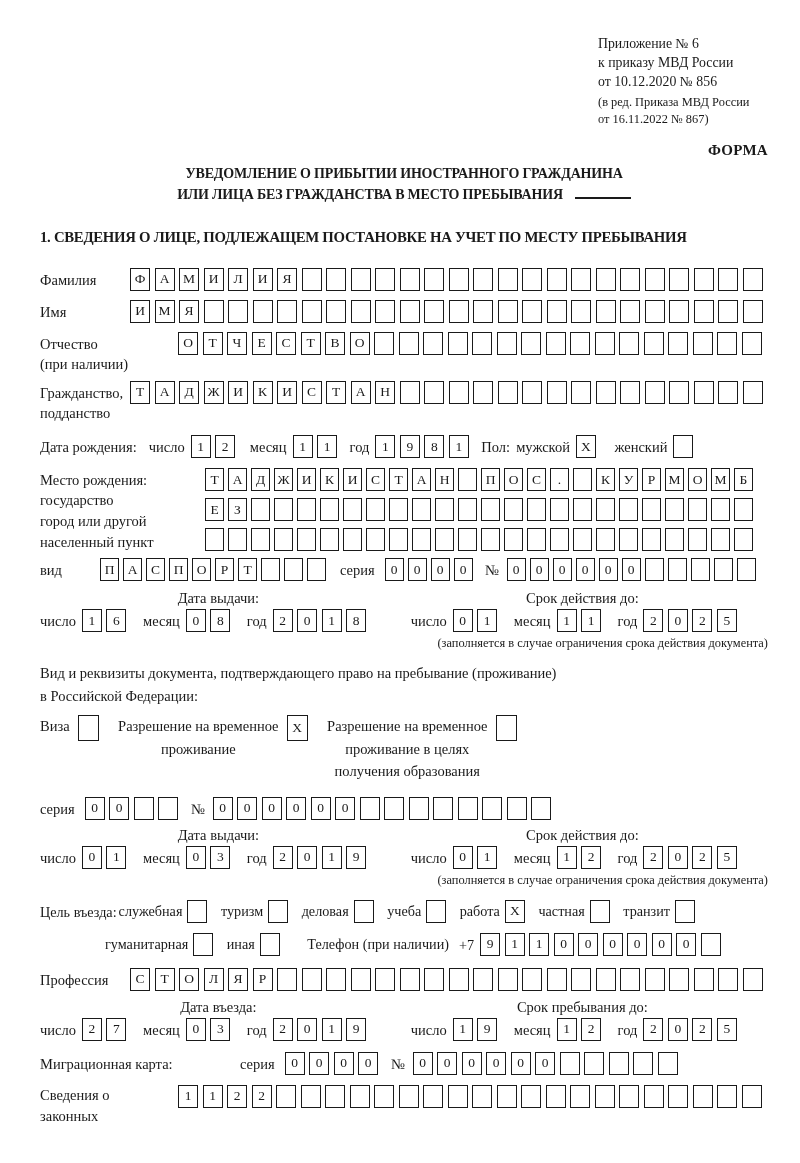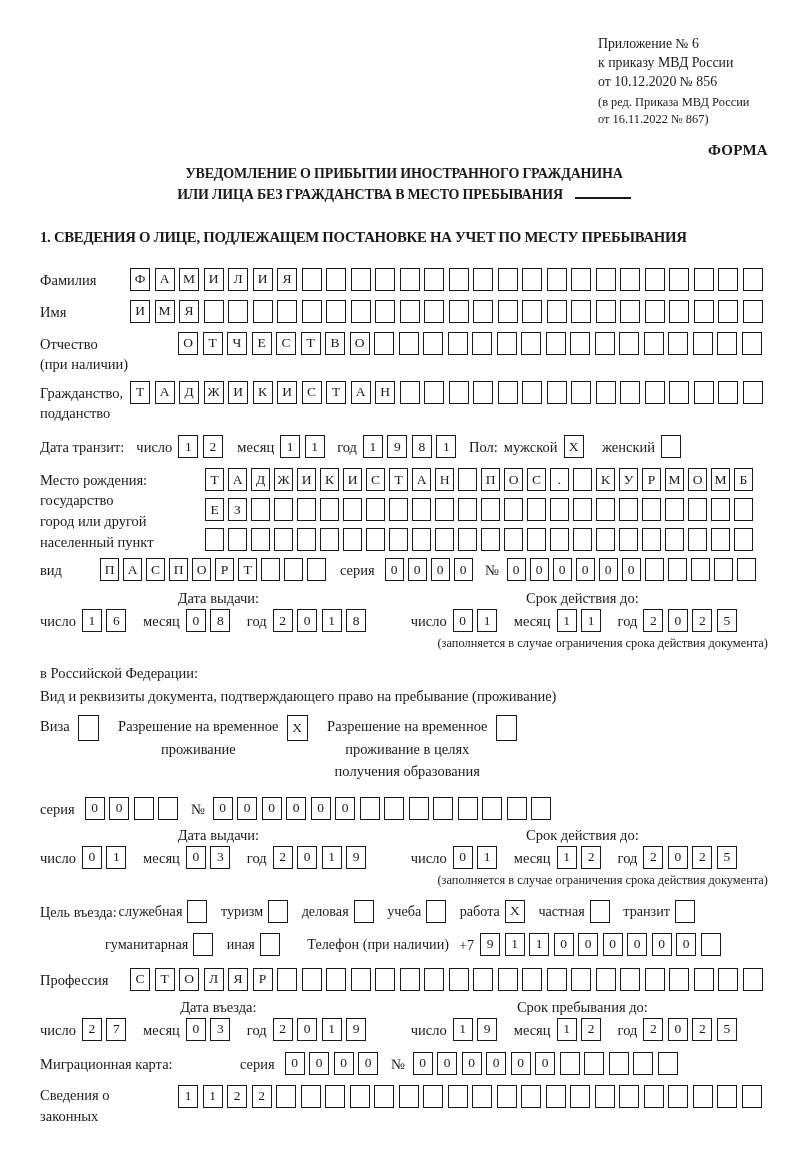--- a/index.html
+++ b/index.html
@@ -215,21 +215,21 @@
         <span class="cell"></span>
         <span class="cell"></span>
         <span class="cell"></span>
         <span class="cell"></span>
         <span class="cell"></span>
         <span class="cell"></span>
       </span>
   </div>
 
   <div class="frow" style="margin-top:11px;">
-    <span class="glbl" style="margin-right:12px;">Дата транзит:</span>
+    <span class="glbl" style="margin-right:12px;">Дата рождения:</span>
     <span class="glbl">число</span>
     <span class="cells" style="margin-right:10px;">
         <span class="cell">1</span>
         <span class="cell">2</span>
       </span>
     <span class="glbl">месяц</span>
     <span class="cells" style="margin-right:8px;">
         <span class="cell">1</span>
         <span class="cell">1</span>
       </span>
@@ -416,22 +416,22 @@
             <span class="cell">0</span>
             <span class="cell">2</span>
             <span class="cell">5</span>
           </span>
       </span>
     </div>
     <div class="dp-note">(заполняется в случае ограничения срока действия документа)</div>
   </div>
 
   <div class="res-intro">
+    <div>Вид и реквизиты документа, подтверждающего право на пребывание (проживание)</div>
     <div>в Российской Федерации:</div>
-    <div>Вид и реквизиты документа, подтверждающего право на пребывание (проживание)</div>
   </div>
 
   <div class="res-row">
       <span class="opt">
         <span class="opt-label">Виза</span>
         <span class="cell"></span>
       </span>
       <span class="opt">
         <span class="opt-lines">
           <div>Разрешение на временное</div>

